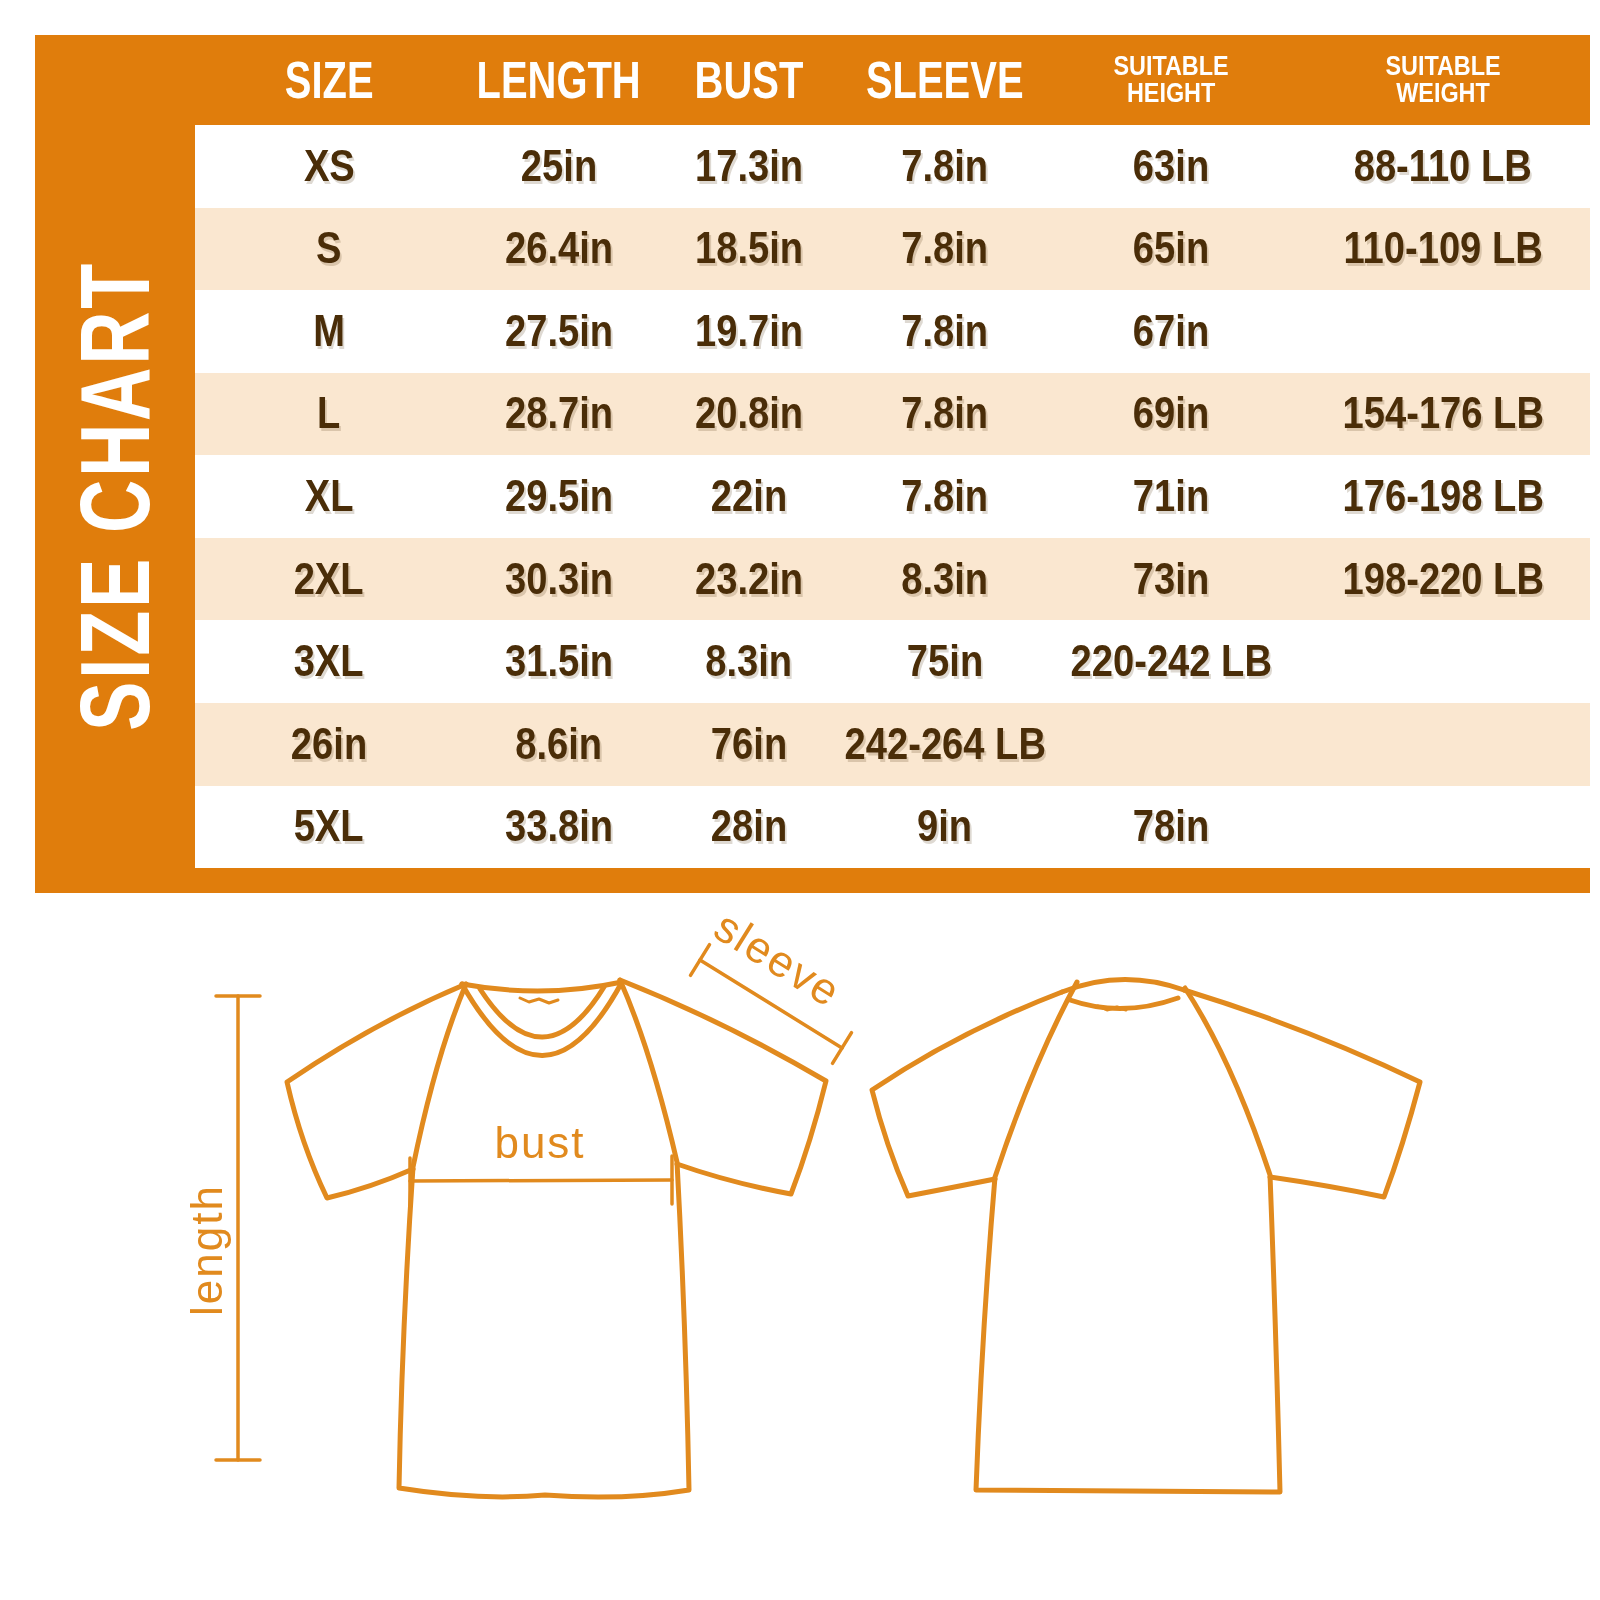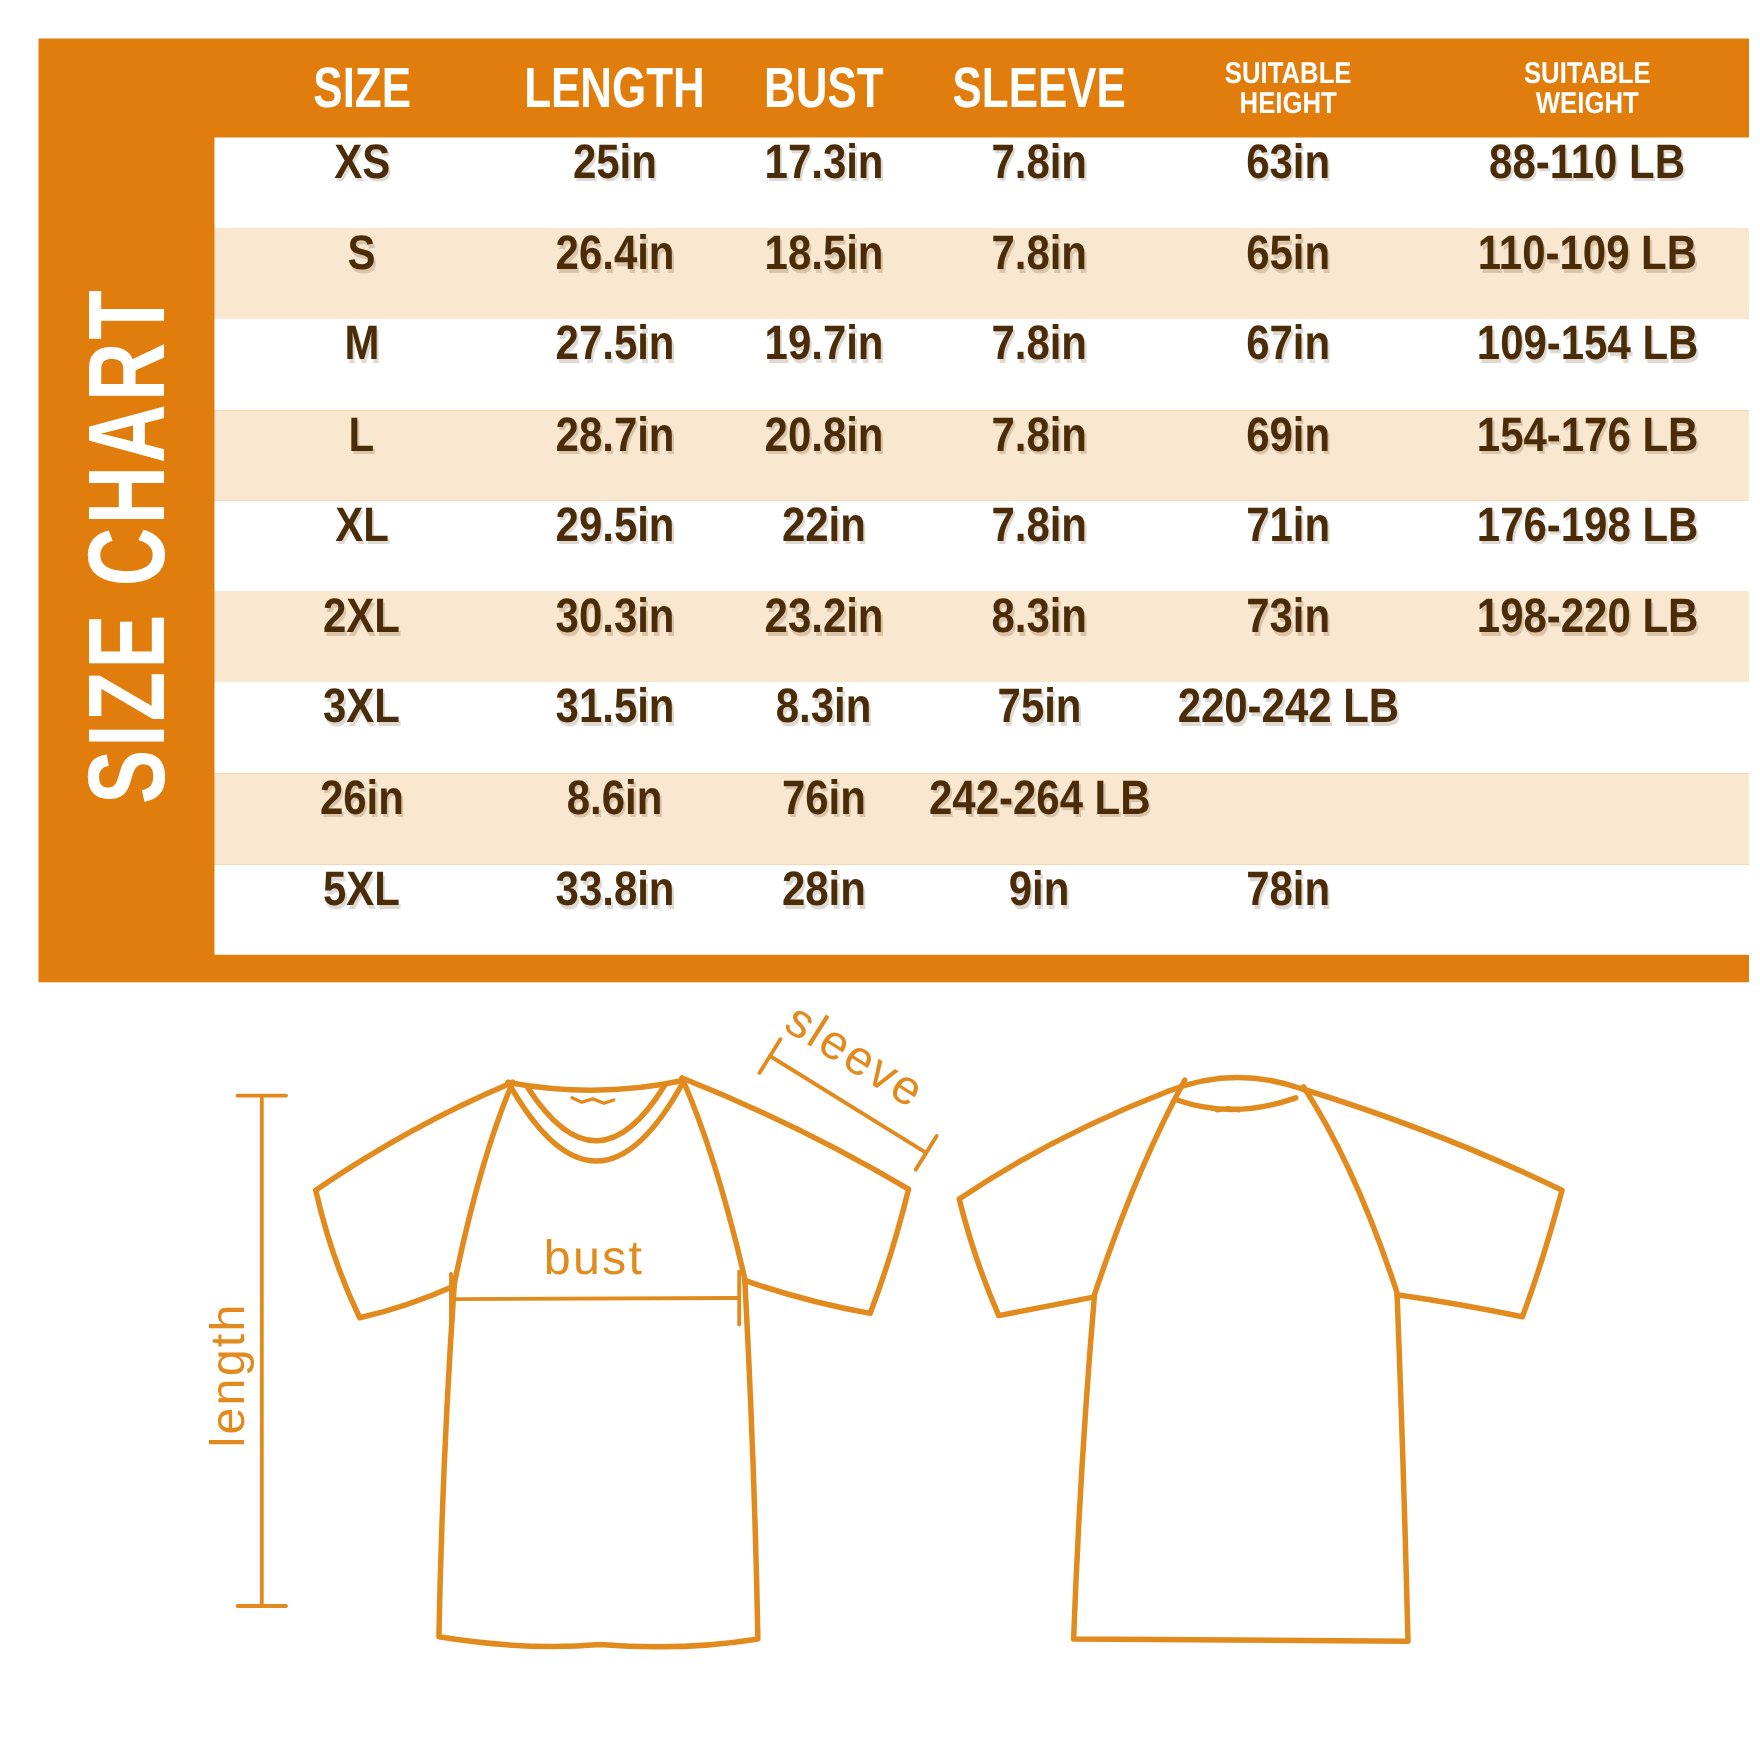--- a/index.html
+++ b/index.html
@@ -29,21 +29,21 @@
   .hcell{display:flex;flex-direction:column;align-items:center;justify-content:center;
     color:#fff;font-weight:bold;line-height:1.05;}
   .hcell .h1{display:inline-block;font-size:47px;transform:scale(0.85,1.1);white-space:nowrap;}
   .hcell .h2s{display:inline-block;font-size:26px;transform:scale(0.9,1.05);white-space:nowrap;}
 
   .tbody{position:absolute;left:160px;top:90px;width:1395px;height:743px;
     display:flex;flex-direction:column;}
   .trow{flex:1;}
   .trow:nth-child(odd){background:#ffffff;}
   .trow:nth-child(even){background:var(--cream);}
-  .cell{display:flex;justify-content:center;}
+  .cell{display:flex;align-items:center;justify-content:center;}
   .cd{display:inline-block;color:var(--brown);font-weight:bold;font-size:41px;
     transform:scale(0.93,1.07);white-space:nowrap;
     text-shadow:2px 3px 0 rgba(74,45,8,0.18);}
 
   
   .diagram{position:absolute;left:0;top:900px;width:1600px;height:700px;}
   .diagram text{fill:var(--line);font-family:"Liberation Sans",sans-serif;
     font-size:44px;letter-spacing:2px;}
 </style>
 </head>
@@ -132,23 +132,20 @@
           </div>
           <div class="cell">
             <span class="cd">19.7in</span>
           </div>
           <div class="cell">
             <span class="cd">7.8in</span>
           </div>
           <div class="cell">
             <span class="cd">67in</span>
           </div>
-          <div class="cell">
-            <span class="cd">109-154 LB</span>
-          </div>
         </div>
         <div class="trow grid6">
           <div class="cell">
             <span class="cd">L</span>
           </div>
           <div class="cell">
             <span class="cd">28.7in</span>
           </div>
           <div class="cell">
             <span class="cd">20.8in</span>

